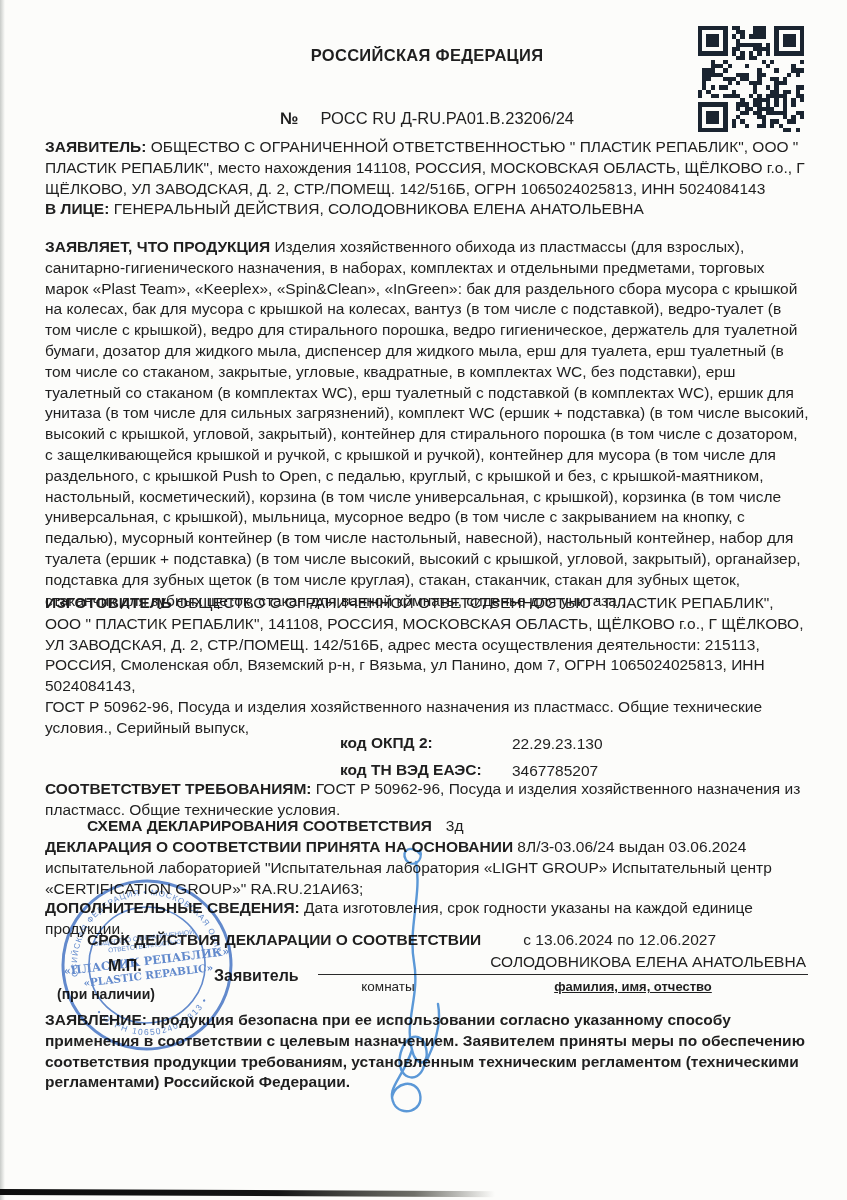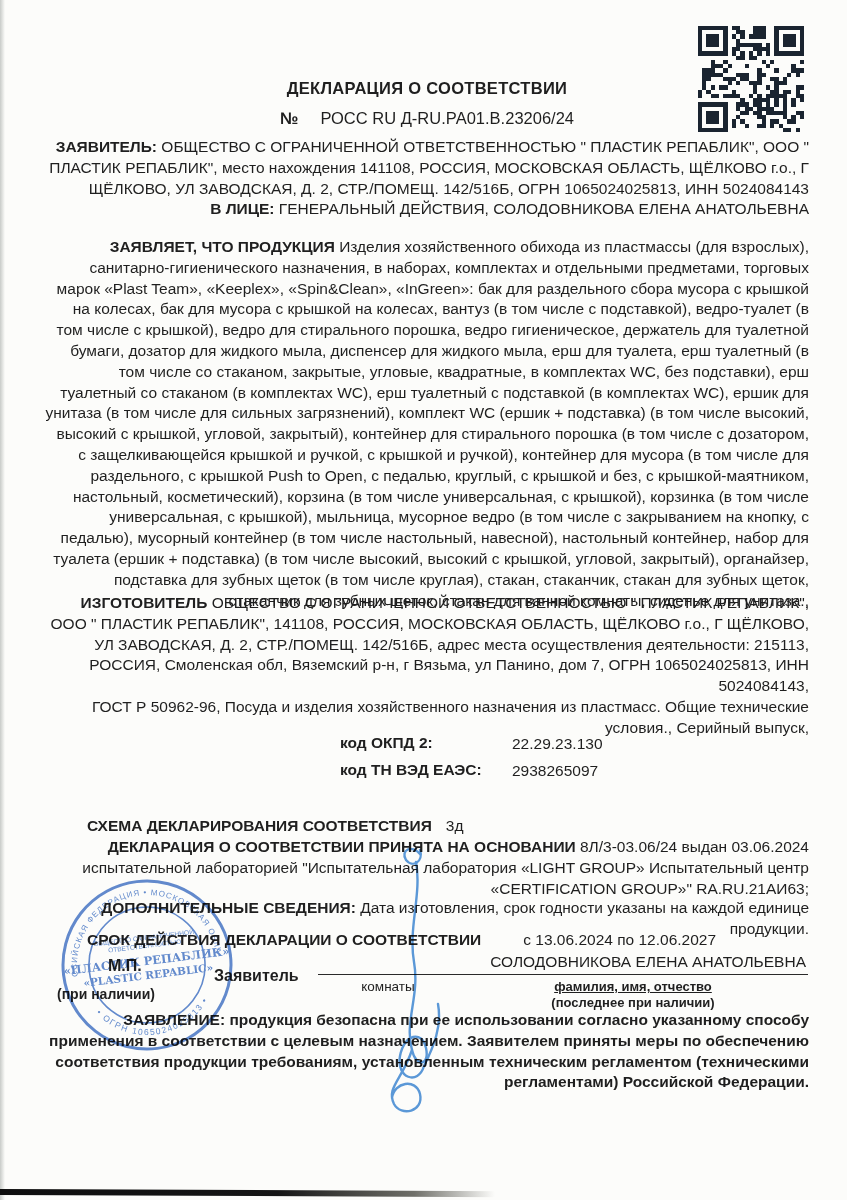--- a/index.html
+++ b/index.html
@@ -2,21 +2,21 @@
 <html><head>
 <meta charset="utf-8">
 <style>
   html,body{margin:0;padding:0;background:#e9e9e7;}
   .page{
     position:relative;width:847px;height:1200px;margin:0 auto;
     background:#fcfcfa;overflow:hidden;
     font-family:"Liberation Sans",sans-serif;color:#1f1f1f;
   }
   .abs{position:absolute;}
-  p{margin:0;text-align:right;}
+  p{margin:0;}
   .sec{position:absolute;left:45px;width:764px;font-size:15.5px;line-height:20.8px;}
   .sec b{font-weight:700;}
   .title{position:absolute;left:45px;width:764px;text-align:center;font-weight:700;font-size:16.5px;letter-spacing:.3px;}
   .numline{position:absolute;left:45px;width:764px;display:flex;justify-content:center;gap:22px;font-size:16.5px;}
   .numline .no{font-weight:700;}
   .code-label{position:absolute;left:340px;font-size:15.5px;font-weight:700;}
   .code-value{position:absolute;left:512px;font-size:15.5px;}
   .inline-row{position:absolute;left:45px;width:764px;display:flex;gap:14px;font-size:15.5px;line-height:20.8px;margin-left:42px;}
   .inline-row .lbl{font-weight:700;white-space:nowrap;}
   .statement{font-weight:700;}
@@ -227,21 +227,21 @@
       <rect x="11" y="23" width="1" height="1" fill="#1a2430"></rect>
       <rect x="14" y="23" width="1" height="1" fill="#1a2430"></rect>
       <rect x="15" y="23" width="1" height="1" fill="#1a2430"></rect>
       <rect x="17" y="23" width="1" height="1" fill="#1a2430"></rect>
       <rect x="19" y="23" width="1" height="1" fill="#1a2430"></rect>
       <rect x="20" y="24" width="1" height="1" fill="#1a2430"></rect>
       <rect x="21" y="24" width="1" height="1" fill="#1a2430"></rect>
       <rect x="23" y="24" width="1" height="1" fill="#1a2430"></rect>
     </svg>
 
-  <div class="title" style="top:79px">ДЕКЛАРАЦИЯ О СООТВЕТСТВИИ</div>
+  <div class="title" style="top:46px">РОССИЙСКАЯ ФЕДЕРАЦИЯ</div>
   <div class="numline" style="top:109px">
     <span class="no">№</span>
     <span>РОСС RU Д-RU.РА01.В.23206/24</span>
   </div>
 
   <div class="sec" style="top:137px">
     <p><b>ЗАЯВИТЕЛЬ:</b>
        <span>ОБЩЕСТВО С ОГРАНИЧЕННОЙ ОТВЕТСТВЕННОСТЬЮ " ПЛАСТИК РЕПАБЛИК", ООО " ПЛАСТИК РЕПАБЛИК", место нахождения 141108, РОССИЯ, МОСКОВСКАЯ ОБЛАСТЬ, ЩЁЛКОВО г.о., Г ЩЁЛКОВО, УЛ ЗАВОДСКАЯ, Д. 2, СТР./ПОМЕЩ. 142/516Б, ОГРН 1065024025813, ИНН 5024084143</span></p>
     <p><b>В ЛИЦЕ:</b>
        <span>ГЕНЕРАЛЬНЫЙ ДЕЙСТВИЯ, СОЛОДОВНИКОВА ЕЛЕНА АНАТОЛЬЕВНА</span></p>
@@ -254,22 +254,26 @@
 
   <div class="sec" style="top:593px">
     <p><b>ИЗГОТОВИТЕЛЬ</b>
        <span>ОБЩЕСТВО С ОГРАНИЧЕННОЙ ОТВЕТСТВЕННОСТЬЮ " ПЛАСТИК РЕПАБЛИК", ООО " ПЛАСТИК РЕПАБЛИК", 141108, РОССИЯ,  МОСКОВСКАЯ ОБЛАСТЬ, ЩЁЛКОВО г.о., Г ЩЁЛКОВО,  УЛ ЗАВОДСКАЯ, Д. 2, СТР./ПОМЕЩ.  142/516Б, адрес места осуществления деятельности: 215113, РОССИЯ, Смоленская обл, Вяземский р-н, г Вязьма, ул Панино, дом 7,  ОГРН 1065024025813, ИНН 5024084143,</span></p>
     <p>ГОСТ Р 50962-96, Посуда и изделия хозяйственного назначения из пластмасс. Общие технические условия., Серийный выпуск,</p>
   </div>
 
   <div class="code-label" style="top:734px">код ОКПД 2:</div>
   <div class="code-value" style="top:735px">22.29.23.130</div>
   <div class="code-label" style="top:761px">код ТН ВЭД ЕАЭС:</div>
-  <div class="code-value" style="top:762px">2938265097</div>
-
+  <div class="code-value" style="top:762px">3467785207</div>
+
+  <div class="sec" style="top:779px">
+    <p><b>СООТВЕТСТВУЕТ ТРЕБОВАНИЯМ:</b>
+       <span>ГОСТ Р 50962-96, Посуда и изделия хозяйственного назначения из пластмасс. Общие технические условия.</span></p>
+  </div>
 
   <div class="inline-row" style="top:816px">
     <span class="lbl">СХЕМА ДЕКЛАРИРОВАНИЯ СООТВЕТСТВИЯ</span>
     <span>3д</span>
   </div>
 
   <div class="sec" style="top:837px">
     <p><b>ДЕКЛАРАЦИЯ О СООТВЕТСТВИИ ПРИНЯТА НА ОСНОВАНИИ</b>
        <span>8Л/3-03.06/24 выдан 03.06.2024 испытательной лабораторией "Испытательная лаборатория «LIGHT GROUP»  Испытательный центр «CERTIFICATION GROUP»" RA.RU.21АИ63;</span></p>
   </div>
@@ -287,21 +291,20 @@
   <div class="mp" style="left:108px;top:957px">М.П.</div>
   <div class="abs" style="left:57px;top:986px;font-size:14px;font-weight:700;">(при наличии)</div>
   <div class="abs" style="left:214px;top:955px;font-size:16px;font-weight:700;margin-top:12px;">Заявитель</div>
 
   <div class="sig-line" style="left:318px;top:974px;width:140px;"></div>
   <div class="small-cap" style="left:318px;top:979px;width:140px;font-weight:400;font-size:13.5px;">комнаты</div>
 
   <div class="name-text" style="left:460px;top:953px;width:346px;">СОЛОДОВНИКОВА ЕЛЕНА АНАТОЛЬЕВНА</div>
   <div class="sig-line" style="left:458px;top:974px;width:350px;"></div>
   <div class="small-cap" style="left:458px;top:979px;width:350px;text-decoration:underline;">фамилия, имя, отчество</div>
-  <div class="small-cap" style="left:458px;top:995px;width:350px;">(последнее при наличии)</div>
 
   <div class="sec statement" style="top:1010px">
     <p><b>ЗАЯВЛЕНИЕ:</b>
        <span>продукция безопасна при ее использовании согласно указанному способу применения в соответствии с целевым назначением. Заявителем приняты меры по обеспечению соответствия продукции требованиям, установленным техническим регламентом (техническими регламентами) Российской Федерации.</span></p>
   </div>
 
   <svg class="stamp-wrap" viewBox="0 0 186 186" aria-hidden="true">
     <defs>
       <path id="arcTop" d="M 93 93 m -70 0 a 70 70 0 1 1 140 0"></path>
       <path id="arcBot" d="M 23 93 a 70 70 0 0 0 140 0"></path>

